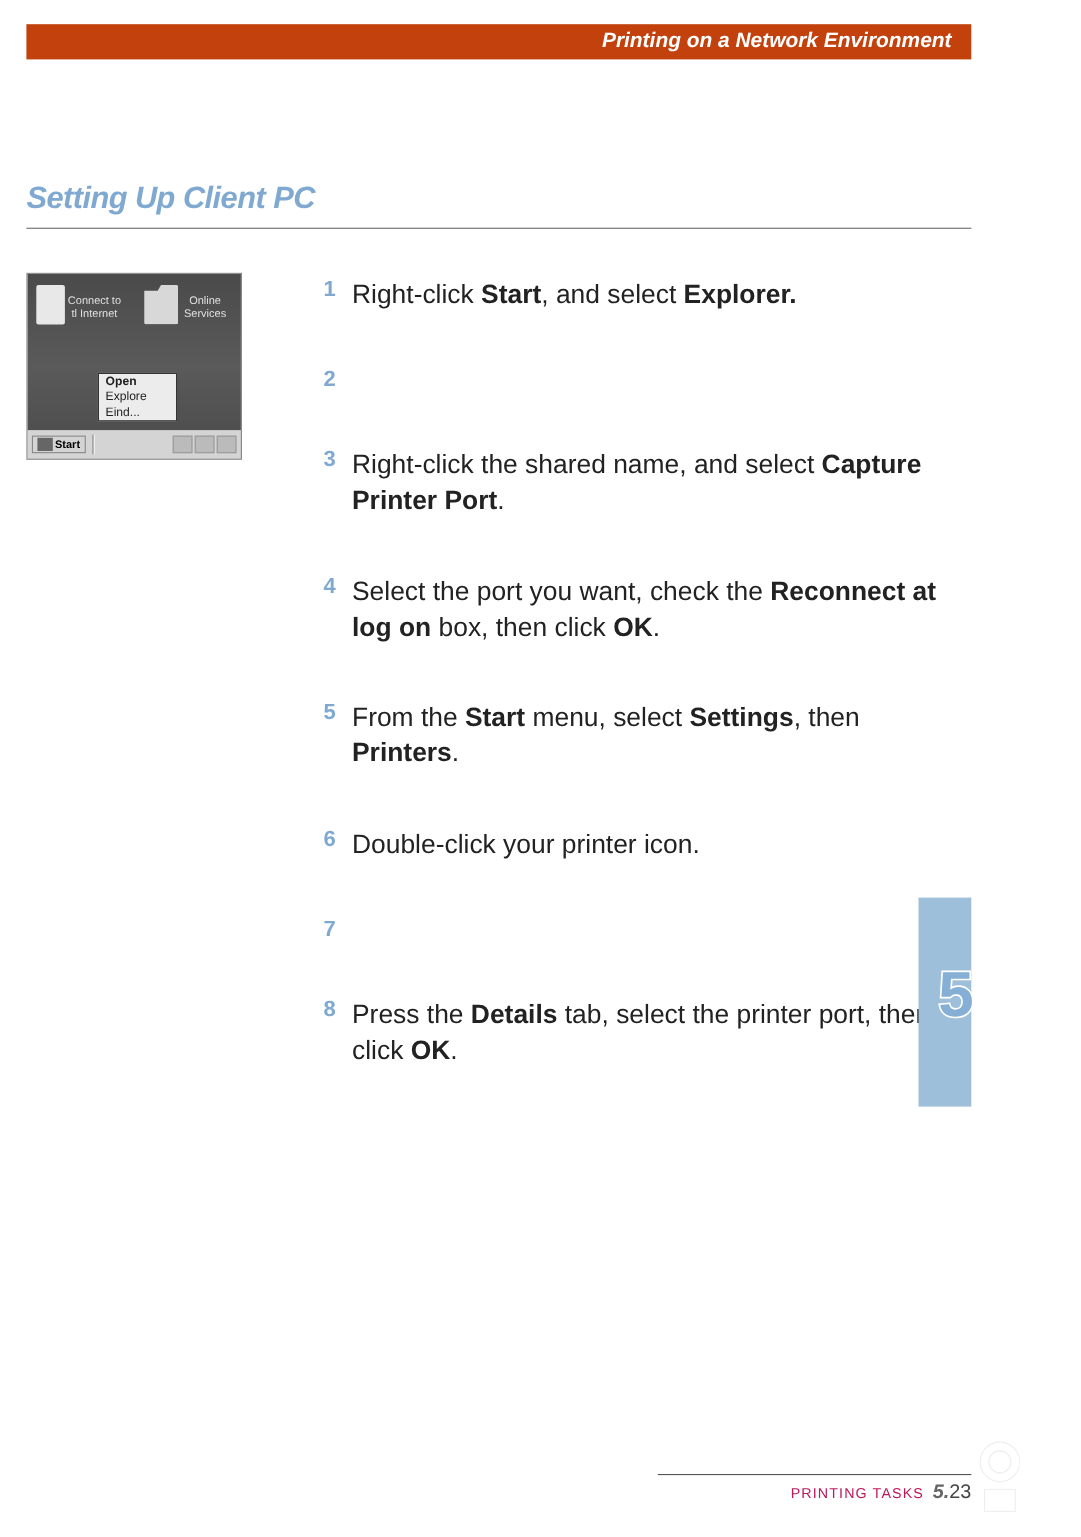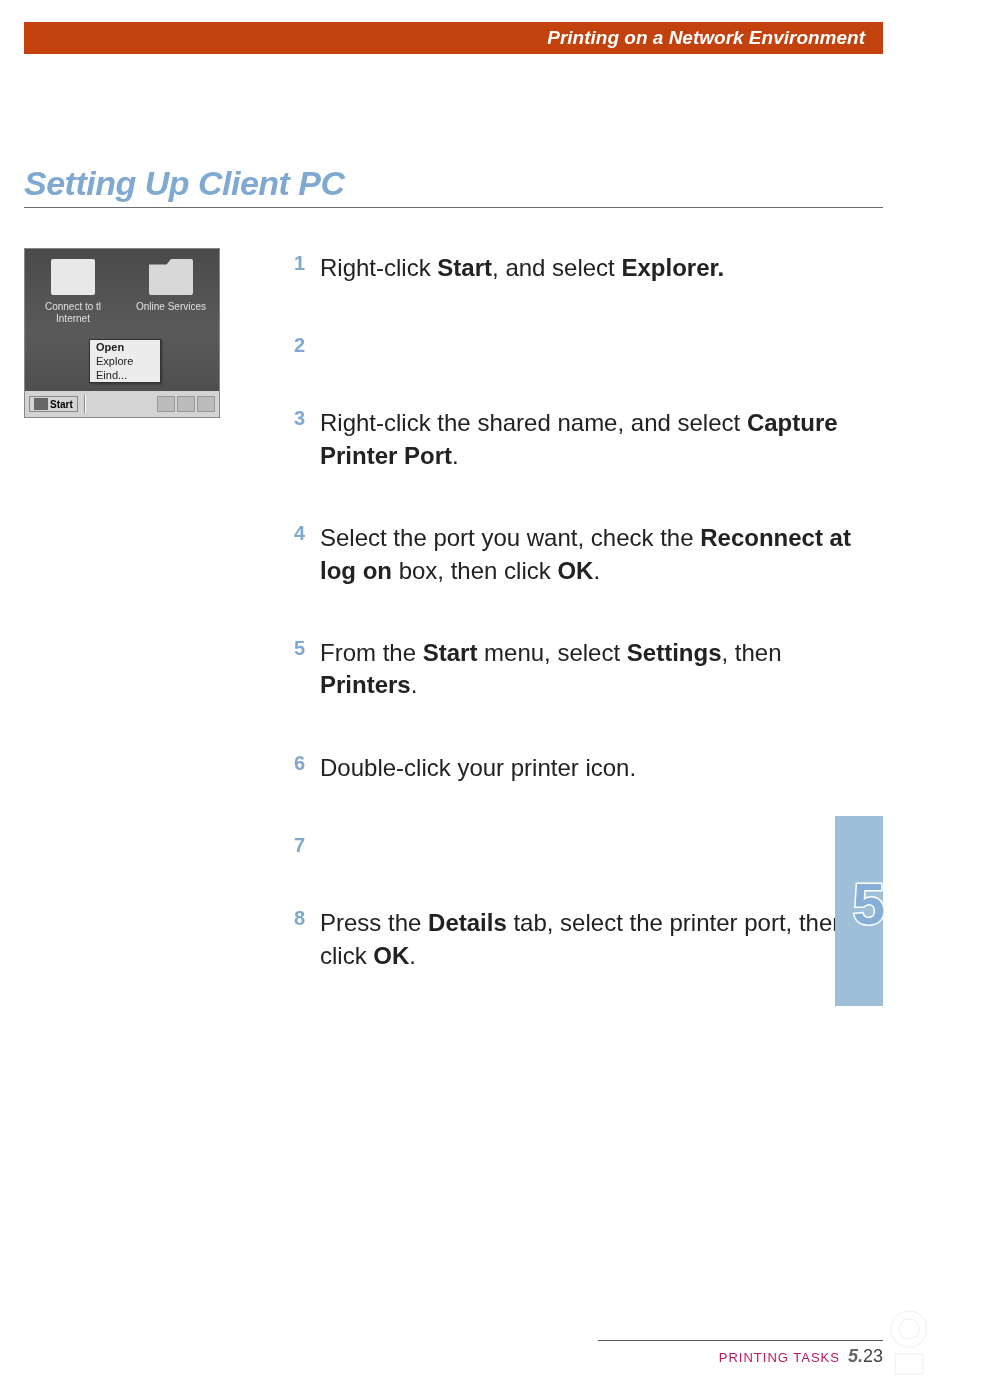--- a/index.html
+++ b/index.html
@@ -30,21 +30,21 @@
       color: #ffffff;
       font-size: 19px;
       font-style: italic;
       font-weight: bold;
     }
     .section-title {
       position: absolute;
       top: 164px;
       left: 24px;
       color: #7fa9d0;
-      font-size: 34px;
+      font-size: 28px;
       font-style: italic;
       font-weight: bold;
       letter-spacing: -0.5px;
     }
     .title-underline {
       position: absolute;
       top: 207px;
       left: 24px;
       right: 100px;
       height: 1px;
@@ -59,21 +59,21 @@
       border: 1px solid #888;
       background: linear-gradient(180deg, #4a4a4a 0%, #5a5a5a 50%, #4a4a4a 100%);
     }
     .desktop-icons {
       display: flex;
       padding: 10px 8px 4px 8px;
       gap: 18px;
     }
     .desktop-icon {
       display: flex;
-      flex-direction: column;
+      flex-direction: row;
       align-items: center;
       width: 80px;
     }
     .icon-img {
       width: 44px;
       height: 36px;
       background: #e8e8e8;
       margin-bottom: 6px;
       border-radius: 2px;
     }

